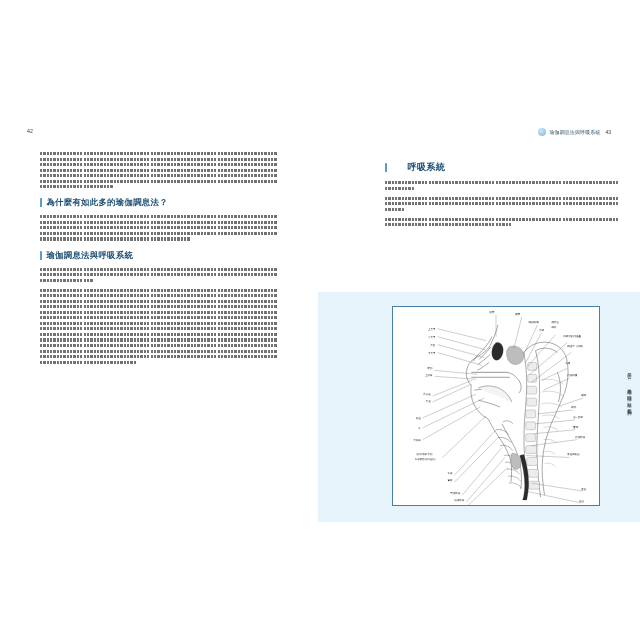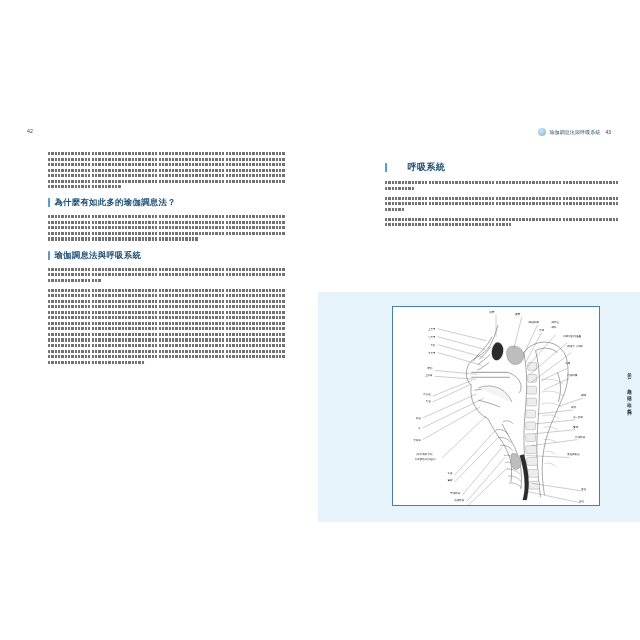--- a/index.html
+++ b/index.html
@@ -26,21 +26,21 @@
   .runhead-dot{
     width:8px;height:8px;border-radius:50%;
     background:radial-gradient(circle at 38% 34%,#cfe6f4 0%,#9fccea 55%,#7ab4dd 100%);
     flex:none;
   }
   .runhead-txt{letter-spacing:.1px;}
   .runhead-num{margin-left:2px;color:#3a3a3a;}
 
   
   .col{position:absolute;top:152px;width:243px;}
-  .col-left{left:48px;}
+  .col-left{left:40px;}
   .col-right{left:385px;}
 
   
   .para{margin:0 0 7px 0;}
   .line{
     height:3.1px;margin-bottom:2.45px;
     background:
       repeating-linear-gradient(90deg,
         #4a4a4a 0px,#4a4a4a 2.3px,
         rgba(255,255,255,0) 2.3px,rgba(255,255,255,0) 3.35px);

